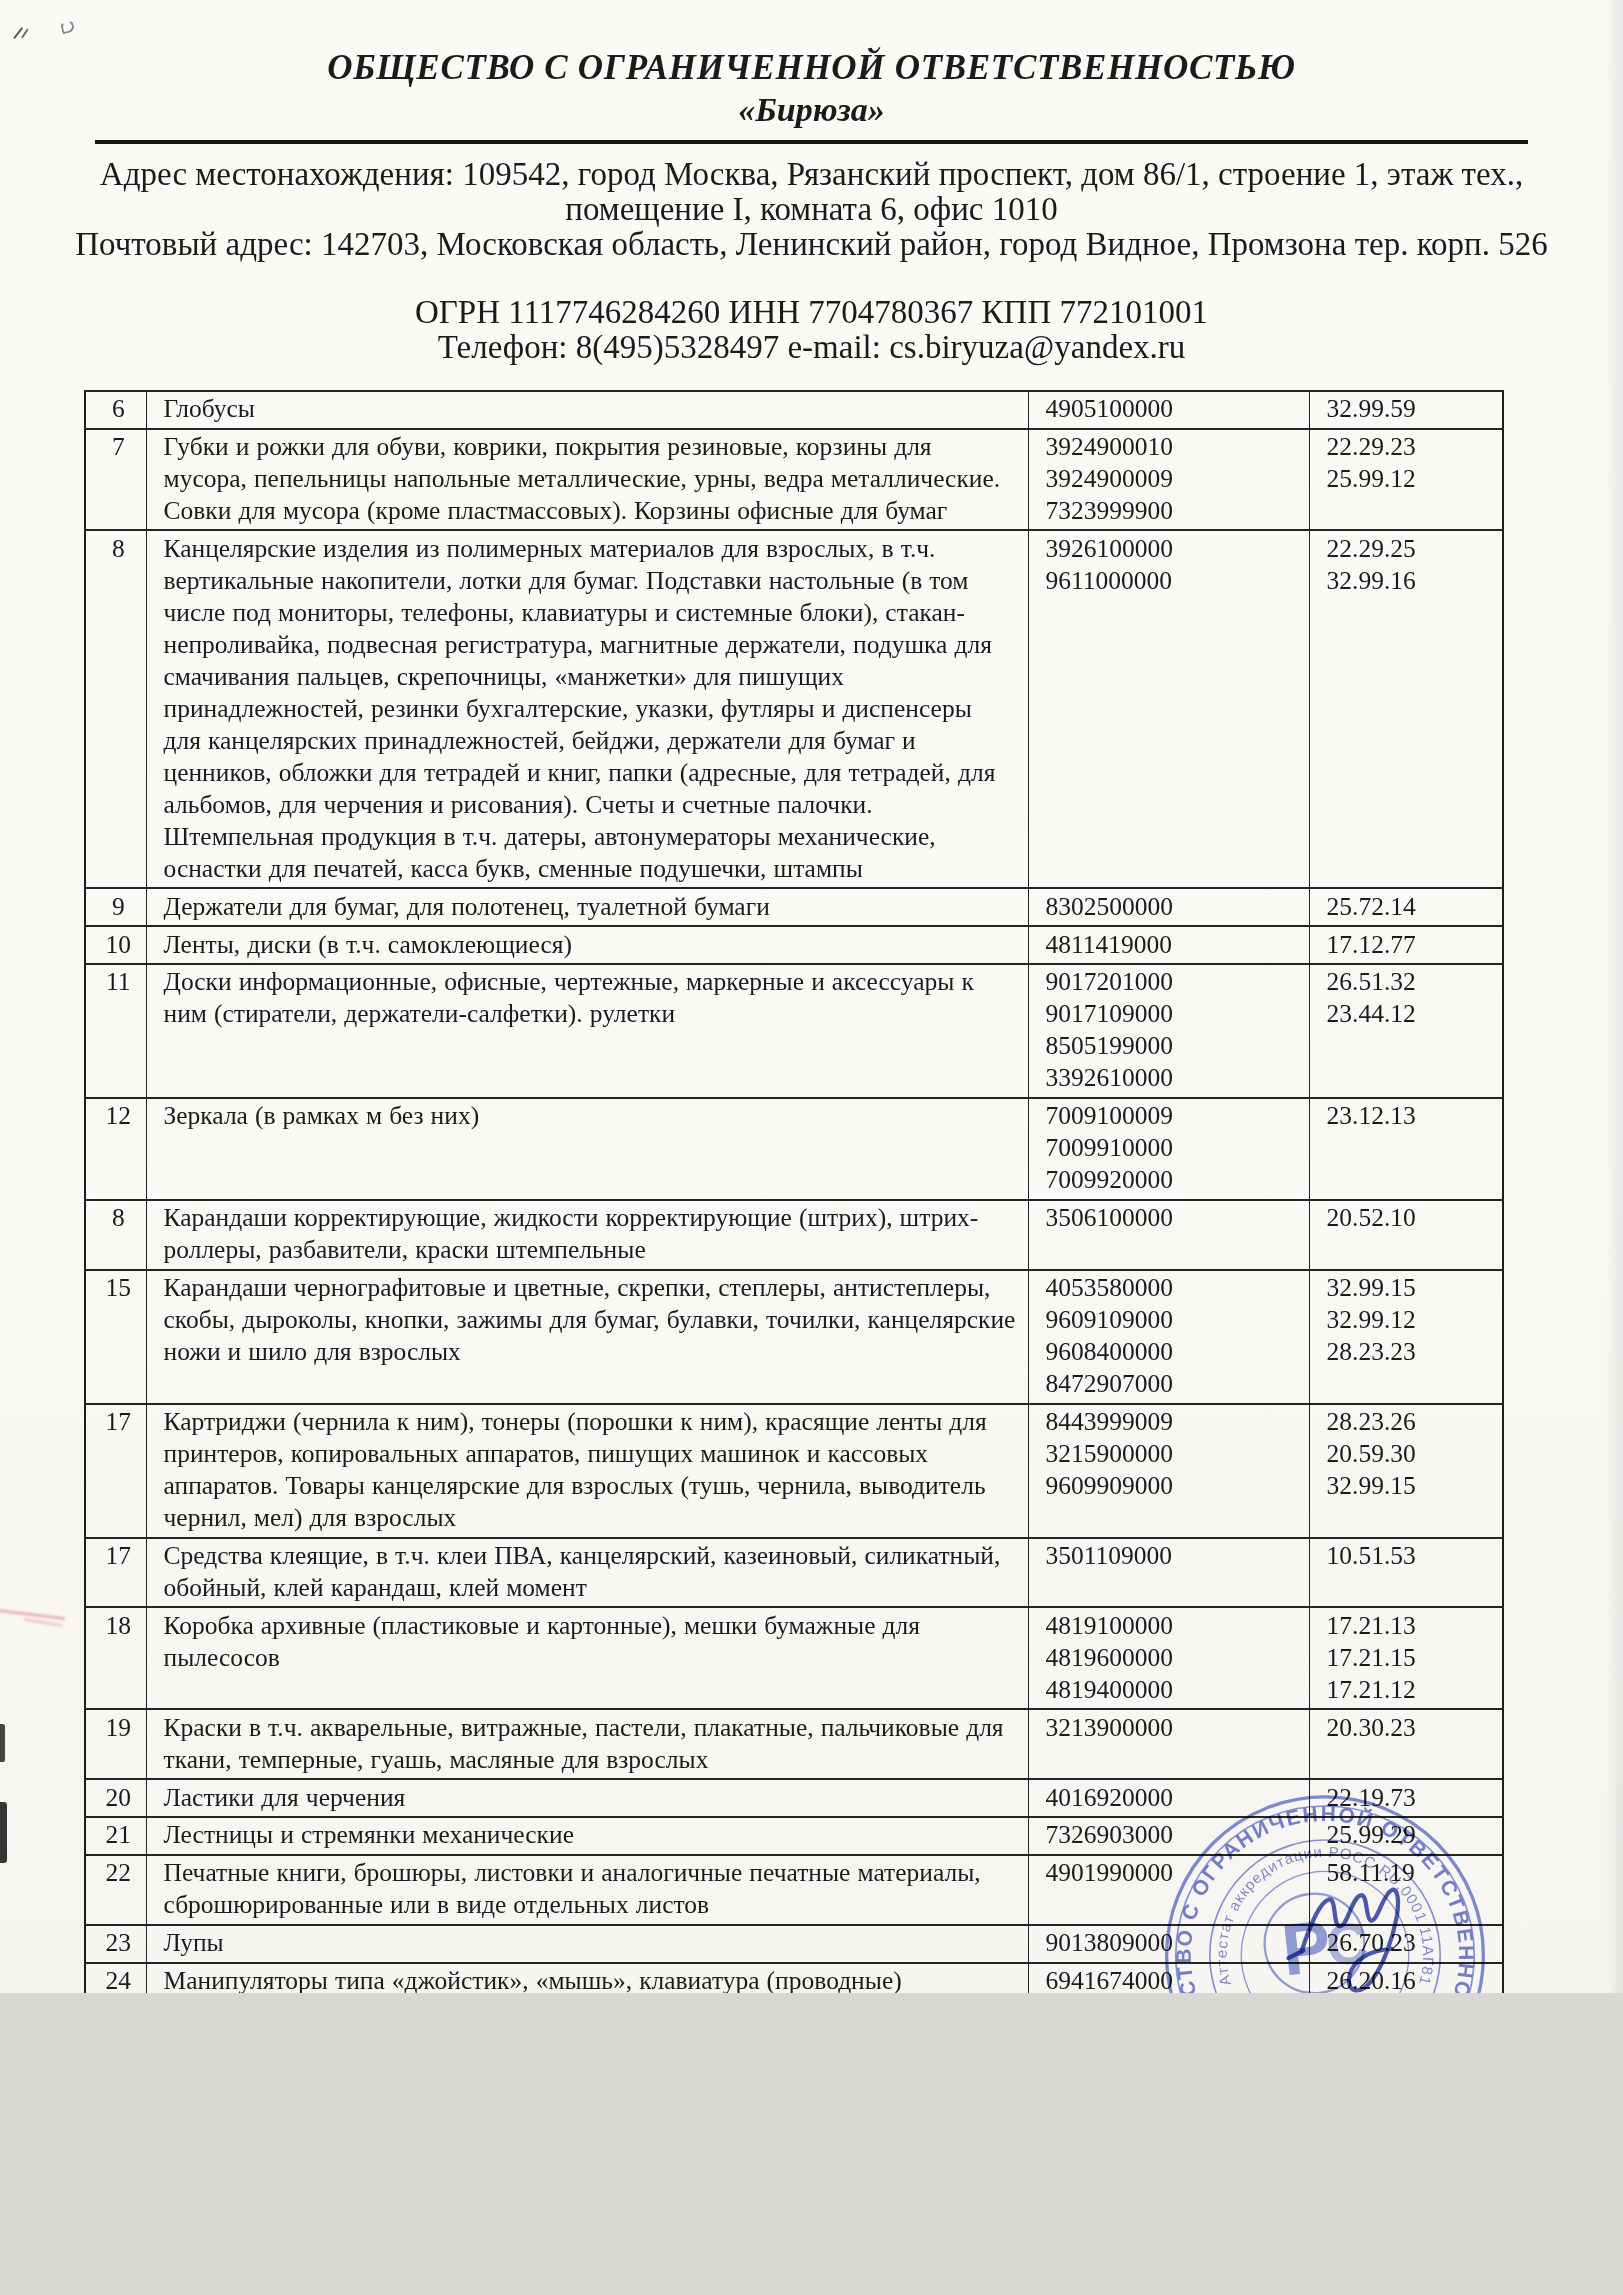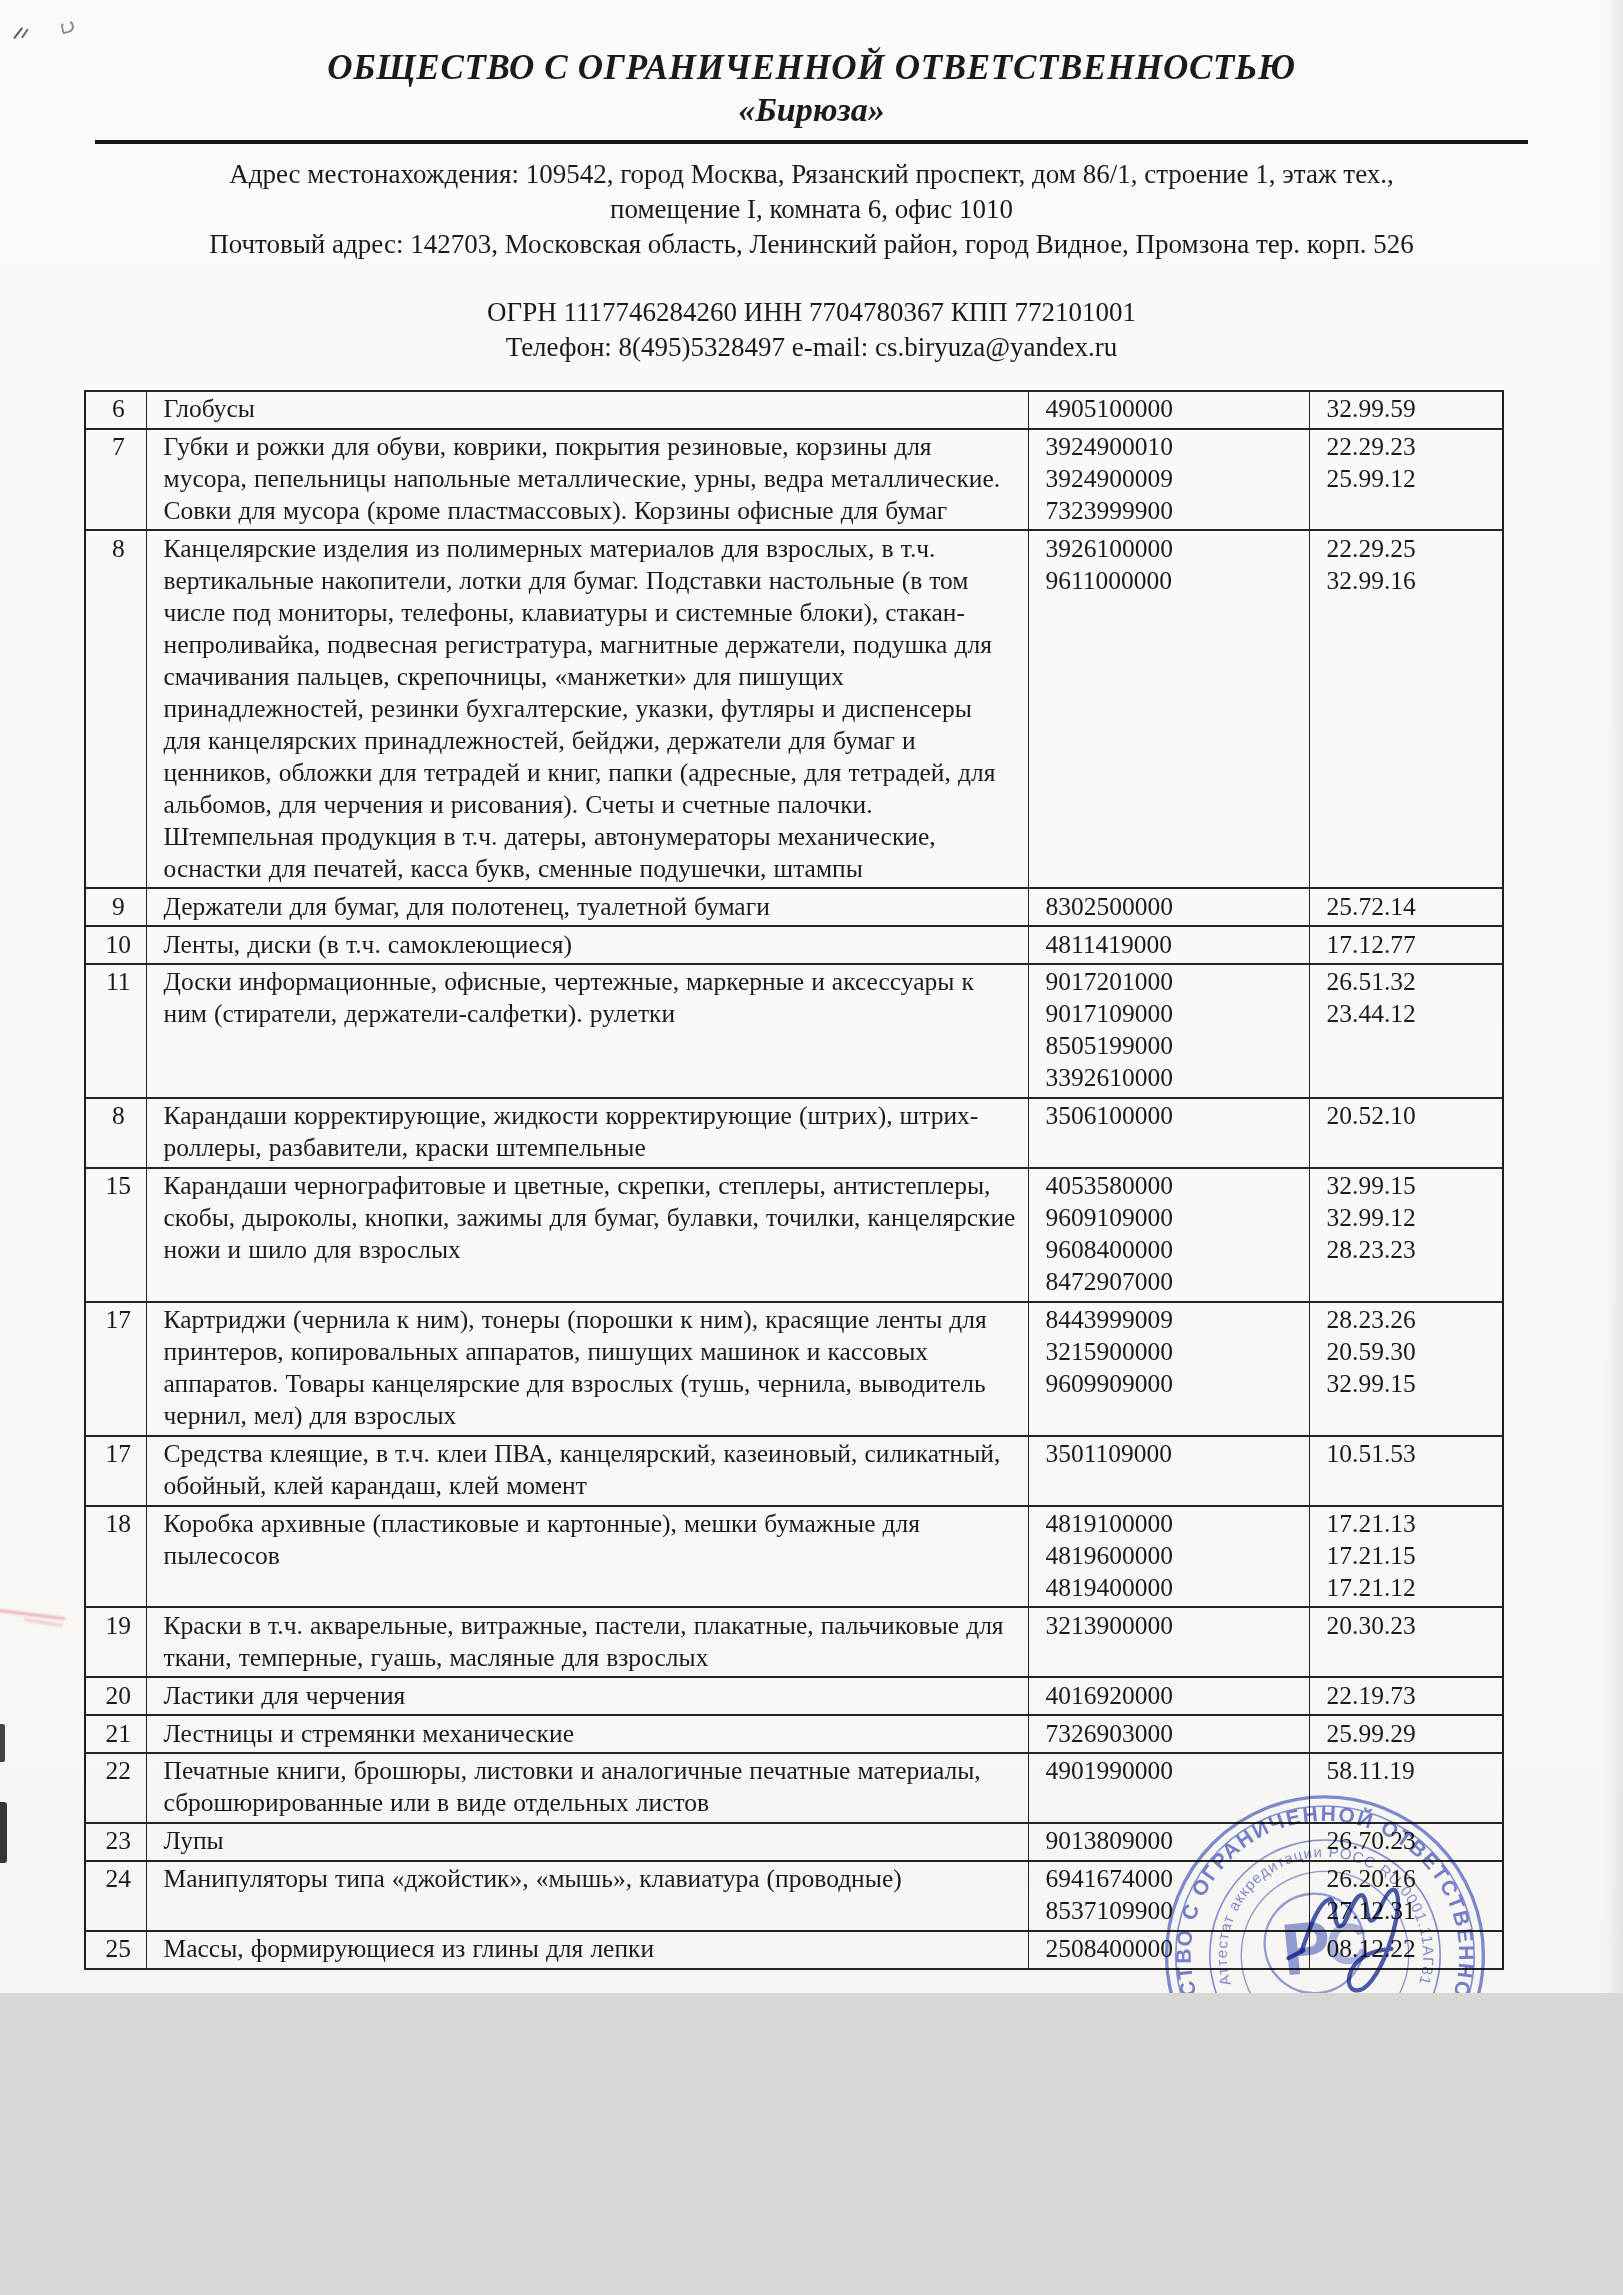--- a/index.html
+++ b/index.html
@@ -16,21 +16,21 @@
   .letterhead{text-align:center;padding-top:47px;}
   .company-name{
     margin:0;font-size:35px;line-height:42px;
     font-weight:bold;font-style:italic;letter-spacing:0.7px;
   }
   .company-short{
     margin:1.3px 0 0;font-size:34px;line-height:39px;
     font-weight:bold;font-style:italic;
   }
   .head-rule{height:3.9px;background:#151515;width:1433px;margin:10.5px auto 13px;}
-  .addr{margin:0;font-size:27px;line-height:35px;}
+  .addr{margin:0;font-size:33px;line-height:35px;}
   .head-gap{height:33px;}
   
   table.products{
     margin:25px 0 0 84px;
     border-collapse:collapse;table-layout:fixed;
     width:1418px;
     border:2px solid #1e1e1e;
   }
   table.products td{
     border:1.6px solid #242424;
@@ -165,20 +165,32 @@
           <td class="c-desc">Доски информационные, офисные, чертежные, маркерные и аксессуары к ним (стиратели, держатели-салфетки). рулетки</td>
           <td class="c-codes">
             <div class="code-line">9017201000</div>
             <div class="code-line">9017109000</div>
             <div class="code-line">8505199000</div>
             <div class="code-line">3392610000</div>
           </td>
           <td class="c-okpd">
             <div class="code-line">26.51.32</div>
             <div class="code-line">23.44.12</div>
+          </td>
+        </tr>
+        <tr>
+          <td class="c-num">12</td>
+          <td class="c-desc">Зеркала (в рамках м без них)</td>
+          <td class="c-codes">
+            <div class="code-line">7009100009</div>
+            <div class="code-line">7009910000</div>
+            <div class="code-line">7009920000</div>
+          </td>
+          <td class="c-okpd">
+            <div class="code-line">23.12.13</div>
           </td>
         </tr>
         <tr>
           <td class="c-num">8</td>
           <td class="c-desc">Карандаши корректирующие, жидкости корректирующие (штрих), штрих-роллеры, разбавители, краски штемпельные</td>
           <td class="c-codes">
             <div class="code-line">3506100000</div>
           </td>
           <td class="c-okpd">
             <div class="code-line">20.52.10</div>

